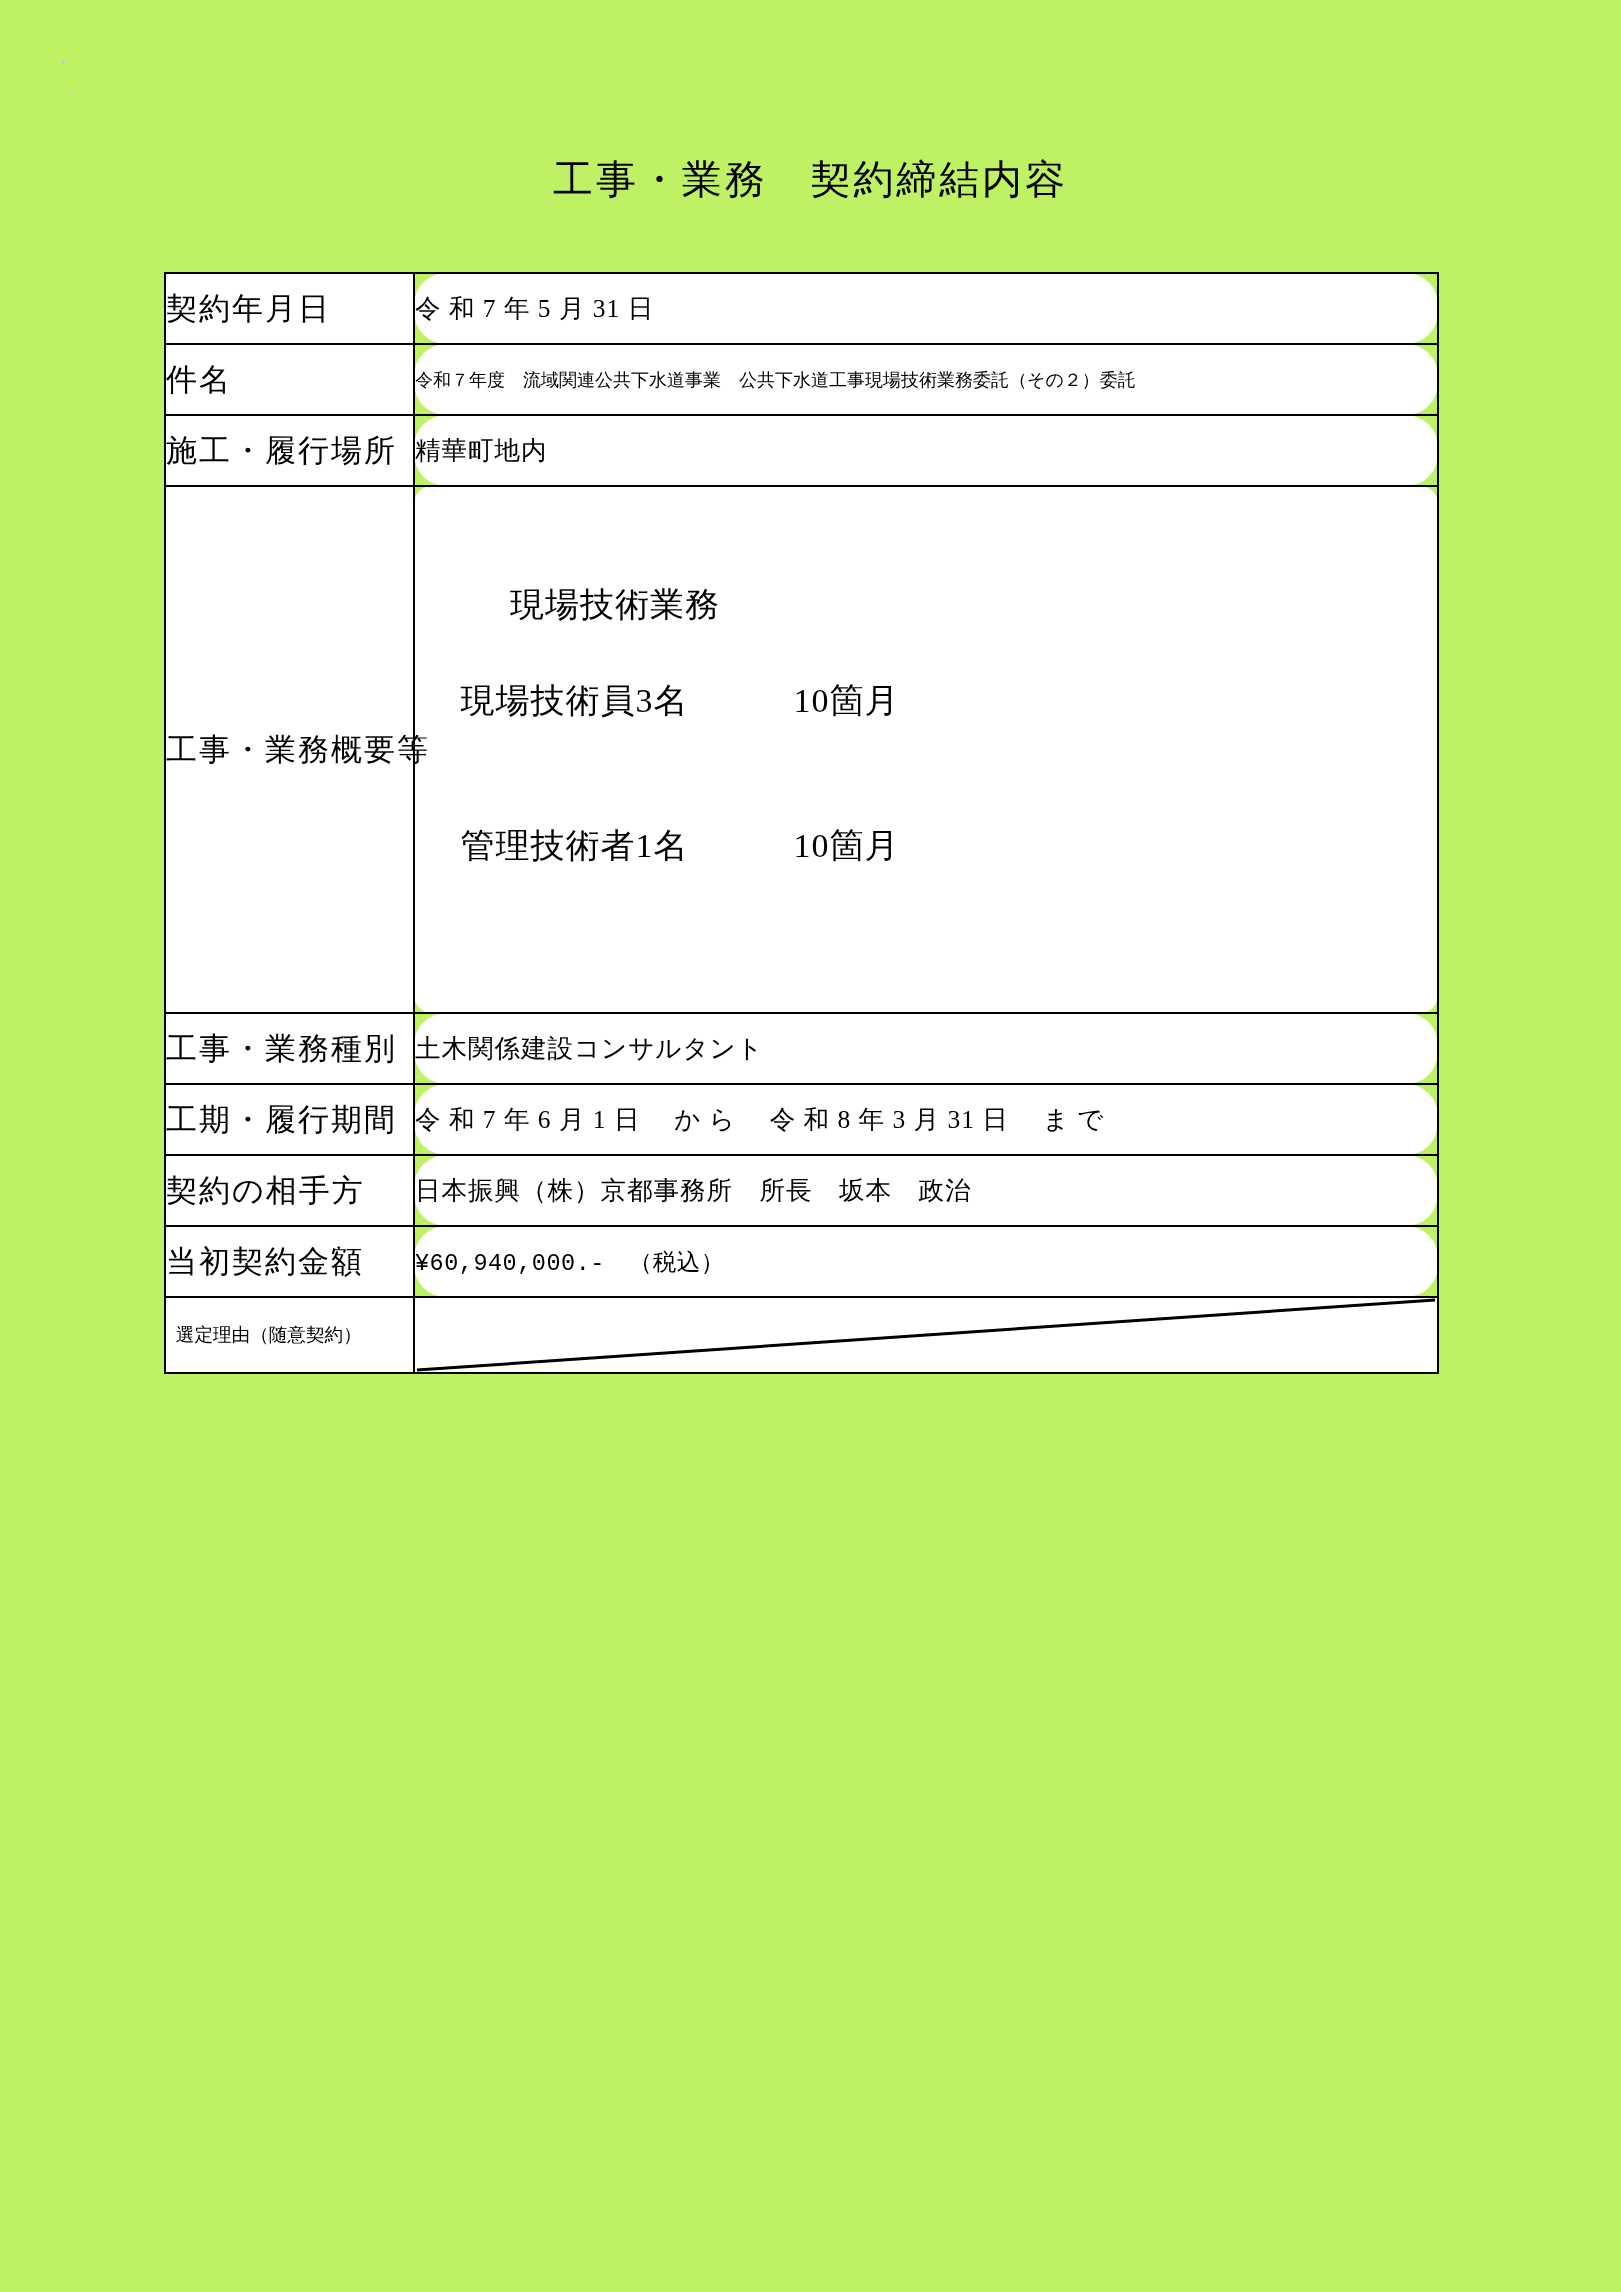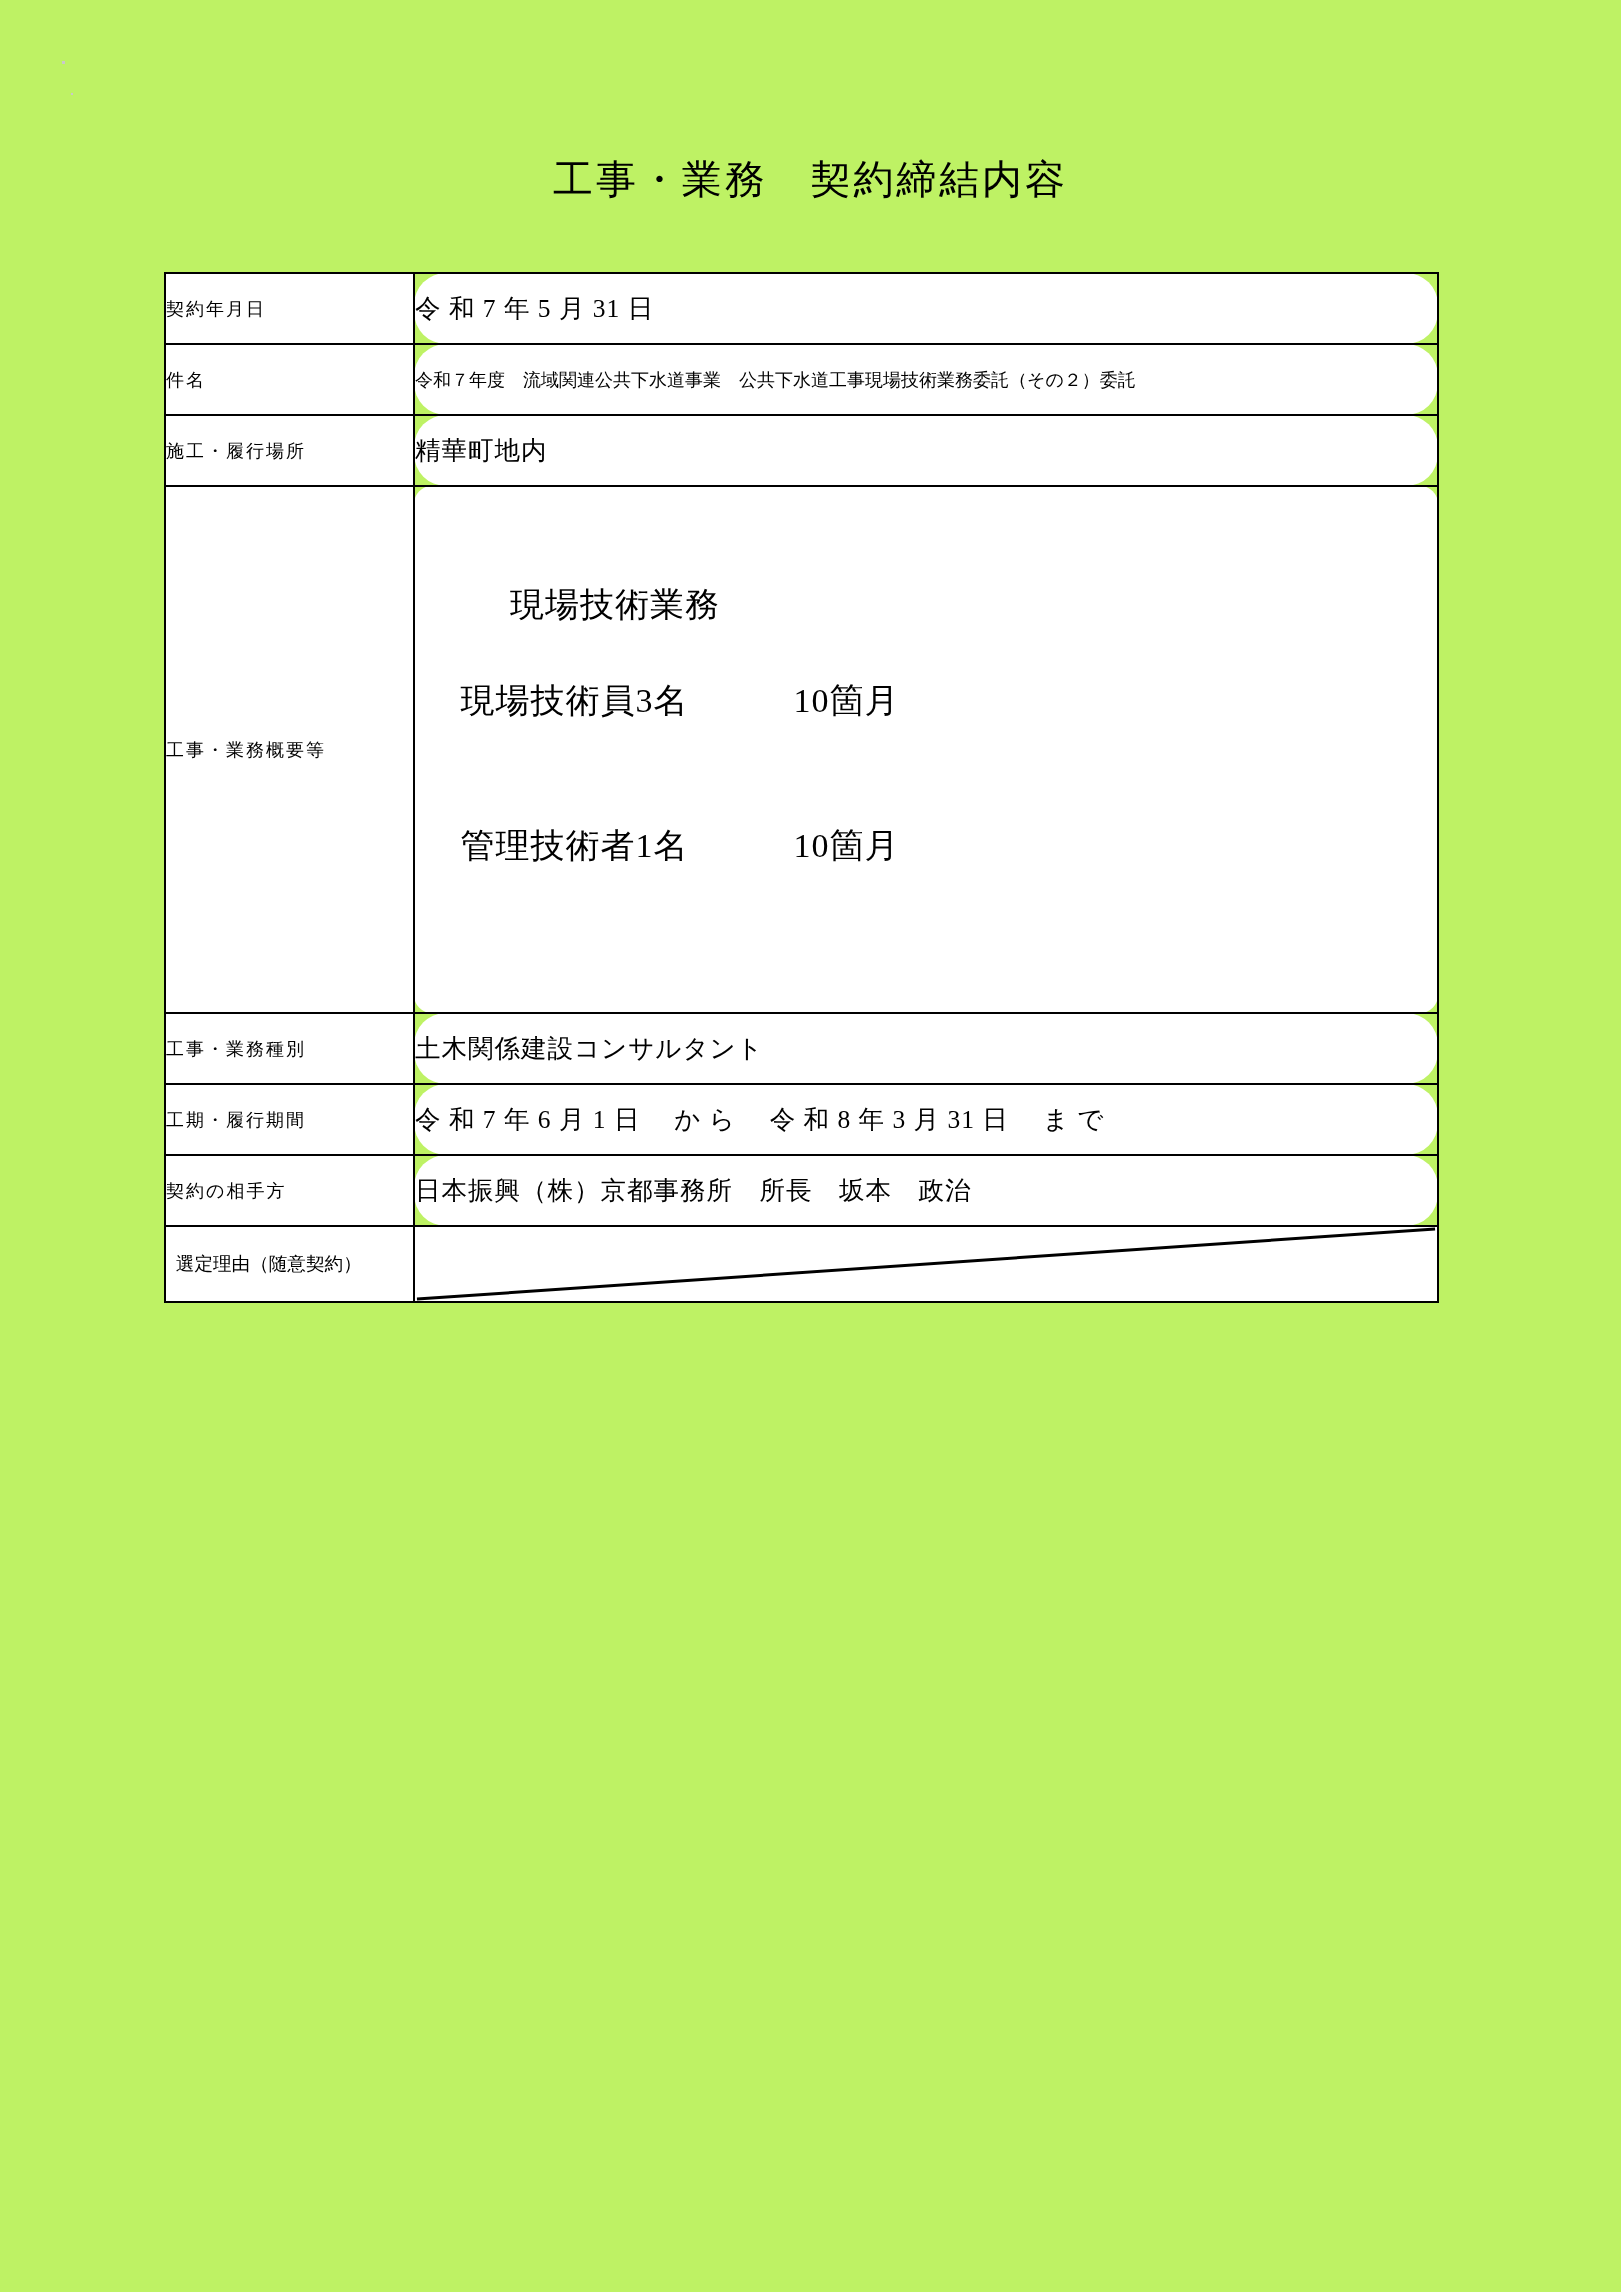--- a/index.html
+++ b/index.html
@@ -56,21 +56,21 @@
   .contract-table td {
     border: 2px solid #000000;
     padding: 0;
     vertical-align: middle;
     background: #ffffff;
   }
   .contract-table .col-label { width: 249px; }
   .contract-table .col-value { width: 1024px; }
 
   .label-cell {
-    font-size: 18px;
+    font-size: 31px;
     letter-spacing: 2px;
     padding-left: 13.7px;
     white-space: nowrap;
     font-family: "Liberation Serif", "DejaVu Serif", serif;
   }
   .label-cell.small {
     font-size: 18.6px;
     letter-spacing: 0px;
     padding-left: 9.8px;
   }
@@ -180,20 +180,24 @@
         <td class="label-cell">工期・履行期間</td>
         <td class="value-cell">令 和 7 年 6 月 1 日　 か ら　 令 和 8 年 3 月 31 日　 ま で</td>
       </tr>
 
       <tr class="row-h-std">
         <td class="label-cell">契約の相手方</td>
         <td class="value-cell">日本振興（株）京都事務所　所長　坂本　政治</td>
       </tr>
 
 
+      <tr class="row-h-std">
+        <td class="label-cell">当初契約金額</td>
+        <td class="value-cell mono-amount">¥60,940,000.-　（税込）</td>
+      </tr>
 
       <tr class="row-h-reason">
         <td class="label-cell small reason-label-cell">選定理由（随意契約）</td>
         <td class="reason-value-cell">
           <svg class="strike-svg" viewBox="0 0 1045 78" preserveAspectRatio="none">
             <line x1="2" y1="76" x2="1043" y2="2" stroke="#000000" stroke-width="3" vector-effect="non-scaling-stroke"></line>
           </svg>
         </td>
       </tr>
 

